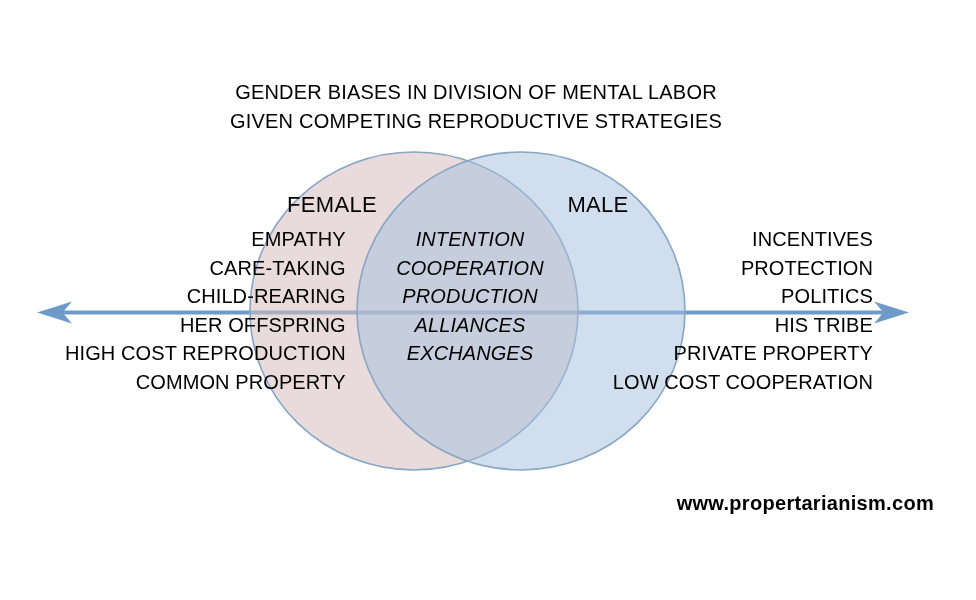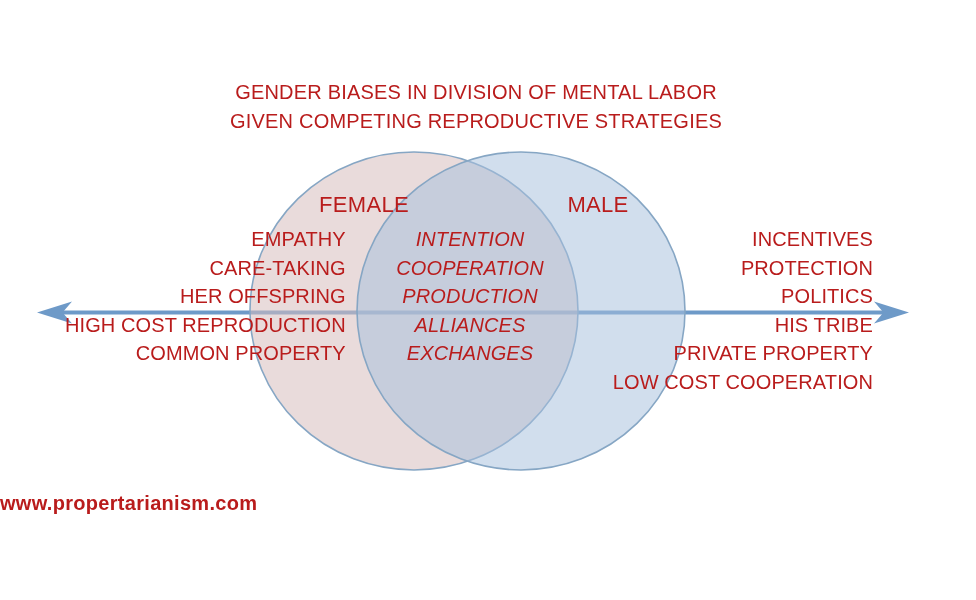--- a/index.html
+++ b/index.html
@@ -3,21 +3,21 @@
 <meta charset="utf-8">
 <style>
   html, body { margin: 0; padding: 0; background: #ffffff; }
   .page {
     position: relative;
     width: 976px;
     height: 536px;
     background: #ffffff;
     overflow: hidden;
     font-family: "Liberation Sans", "DejaVu Sans", sans-serif;
-    color: #b91c1c;
+    color: #000000;
   }
   .venn-svg {
     position: absolute;
     left: 0; top: 0;
     width: 976px; height: 600px;
   }
   .title-block {
     position: absolute;
     left: 0; top: 78px;
     width: 952px;
@@ -28,38 +28,38 @@
     white-space: nowrap;
   }
   .circle-label {
     position: absolute;
     top: 192px;
     width: 200px;
     text-align: center;
     font-size: 22px;
     letter-spacing: 0.3px;
   }
-  .circle-label.female { left: 264px; }
+  .circle-label.female { left: 232px; }
   .circle-label.male   { left: 498px; }
   .list {
     position: absolute;
     top: 225px;
     font-size: 20px;
     line-height: 28.6px;
     letter-spacing: 0.1px;
     white-space: nowrap;
   }
   .list.left   { left: 65px;  text-align: right; }
   .list.center { left: 320px; width: 300px; text-align: center; font-style: italic; }
   .list.right  { right: 103px; text-align: right; }
   .footer-url {
     position: absolute;
     left: 0; top: 492px;
     width: 934px;
-    text-align: left;
+    text-align: right;
     font-size: 20px;
     font-weight: 700;
     letter-spacing: 0.3px;
   }
 </style>
 </head>
 <body>
 
 <div class="page">
 
@@ -77,20 +77,21 @@
     <div>GENDER BIASES IN DIVISION OF MENTAL LABOR</div>
     <div>GIVEN COMPETING REPRODUCTIVE STRATEGIES</div>
   </div>
 
   <div class="circle-label female">FEMALE</div>
   <div class="circle-label male">MALE</div>
 
   <div class="list left">
     <div>EMPATHY</div>
     <div>CARE-TAKING</div>
+    <div>CHILD-REARING</div>
     <div>HER OFFSPRING</div>
     <div>HIGH COST REPRODUCTION</div>
     <div>COMMON PROPERTY</div>
   </div>
 
   <div class="list center">
     <div>INTENTION</div>
     <div>COOPERATION</div>
     <div>PRODUCTION</div>
     <div>ALLIANCES</div>

